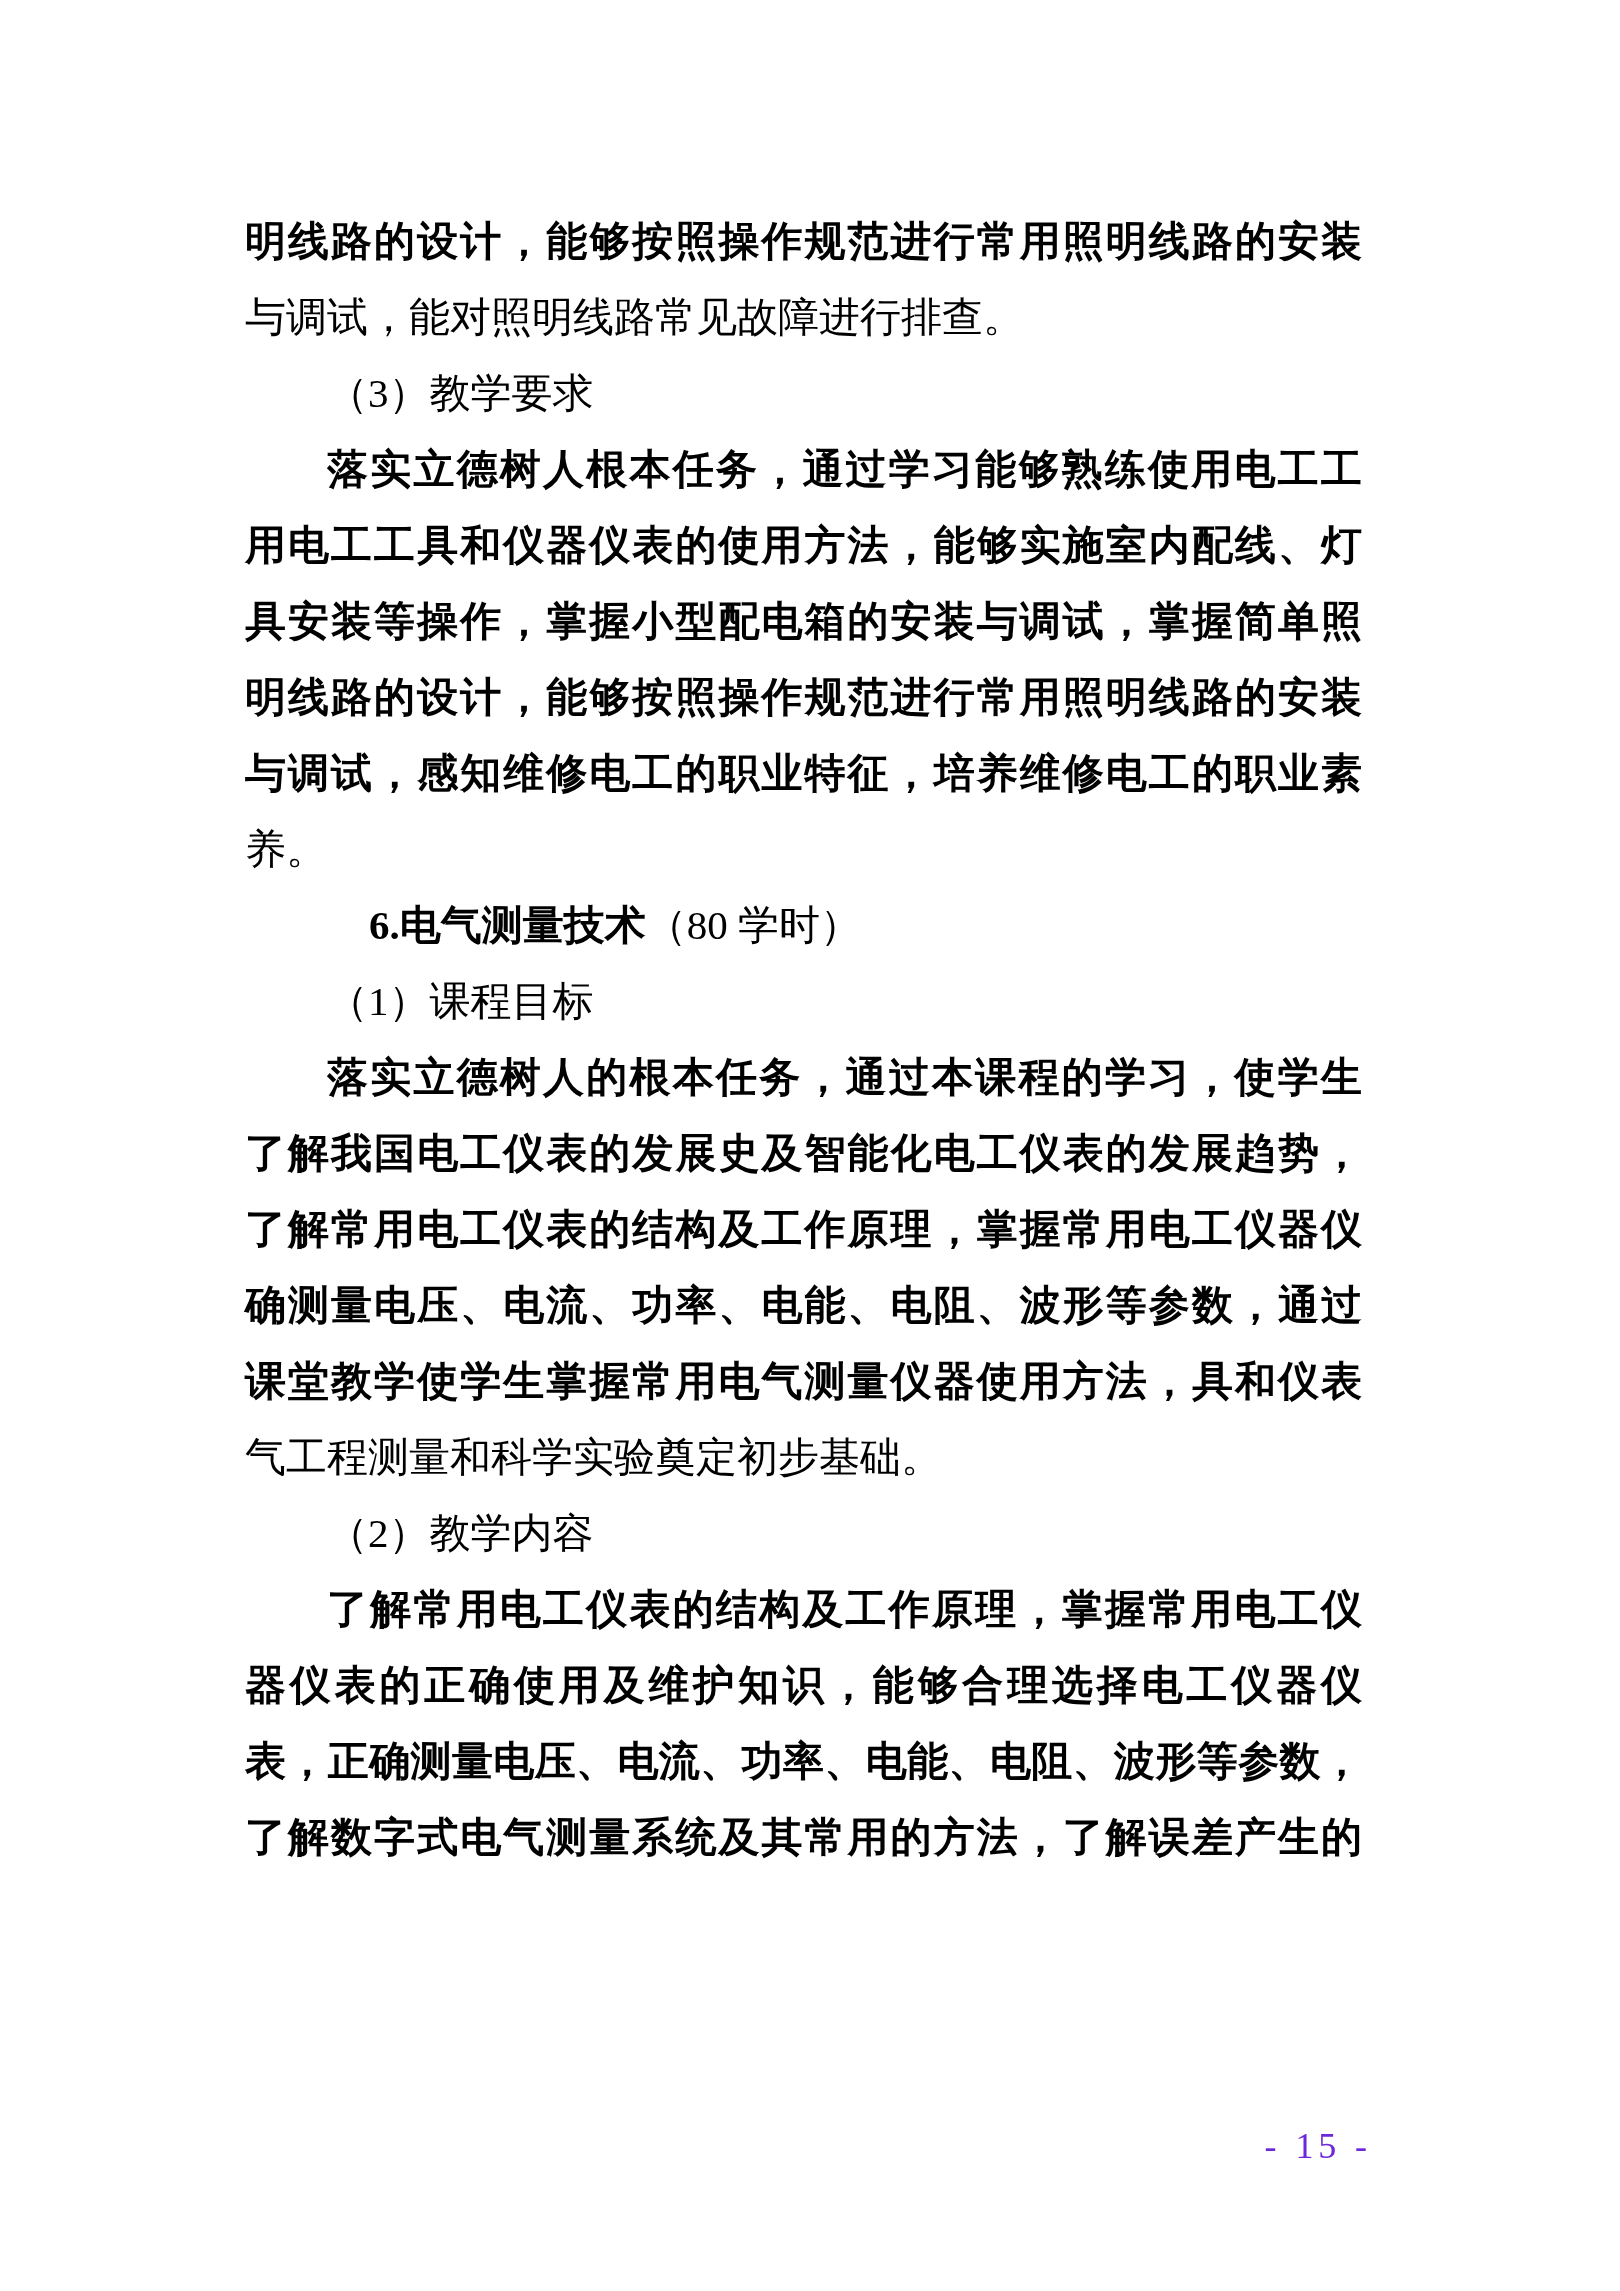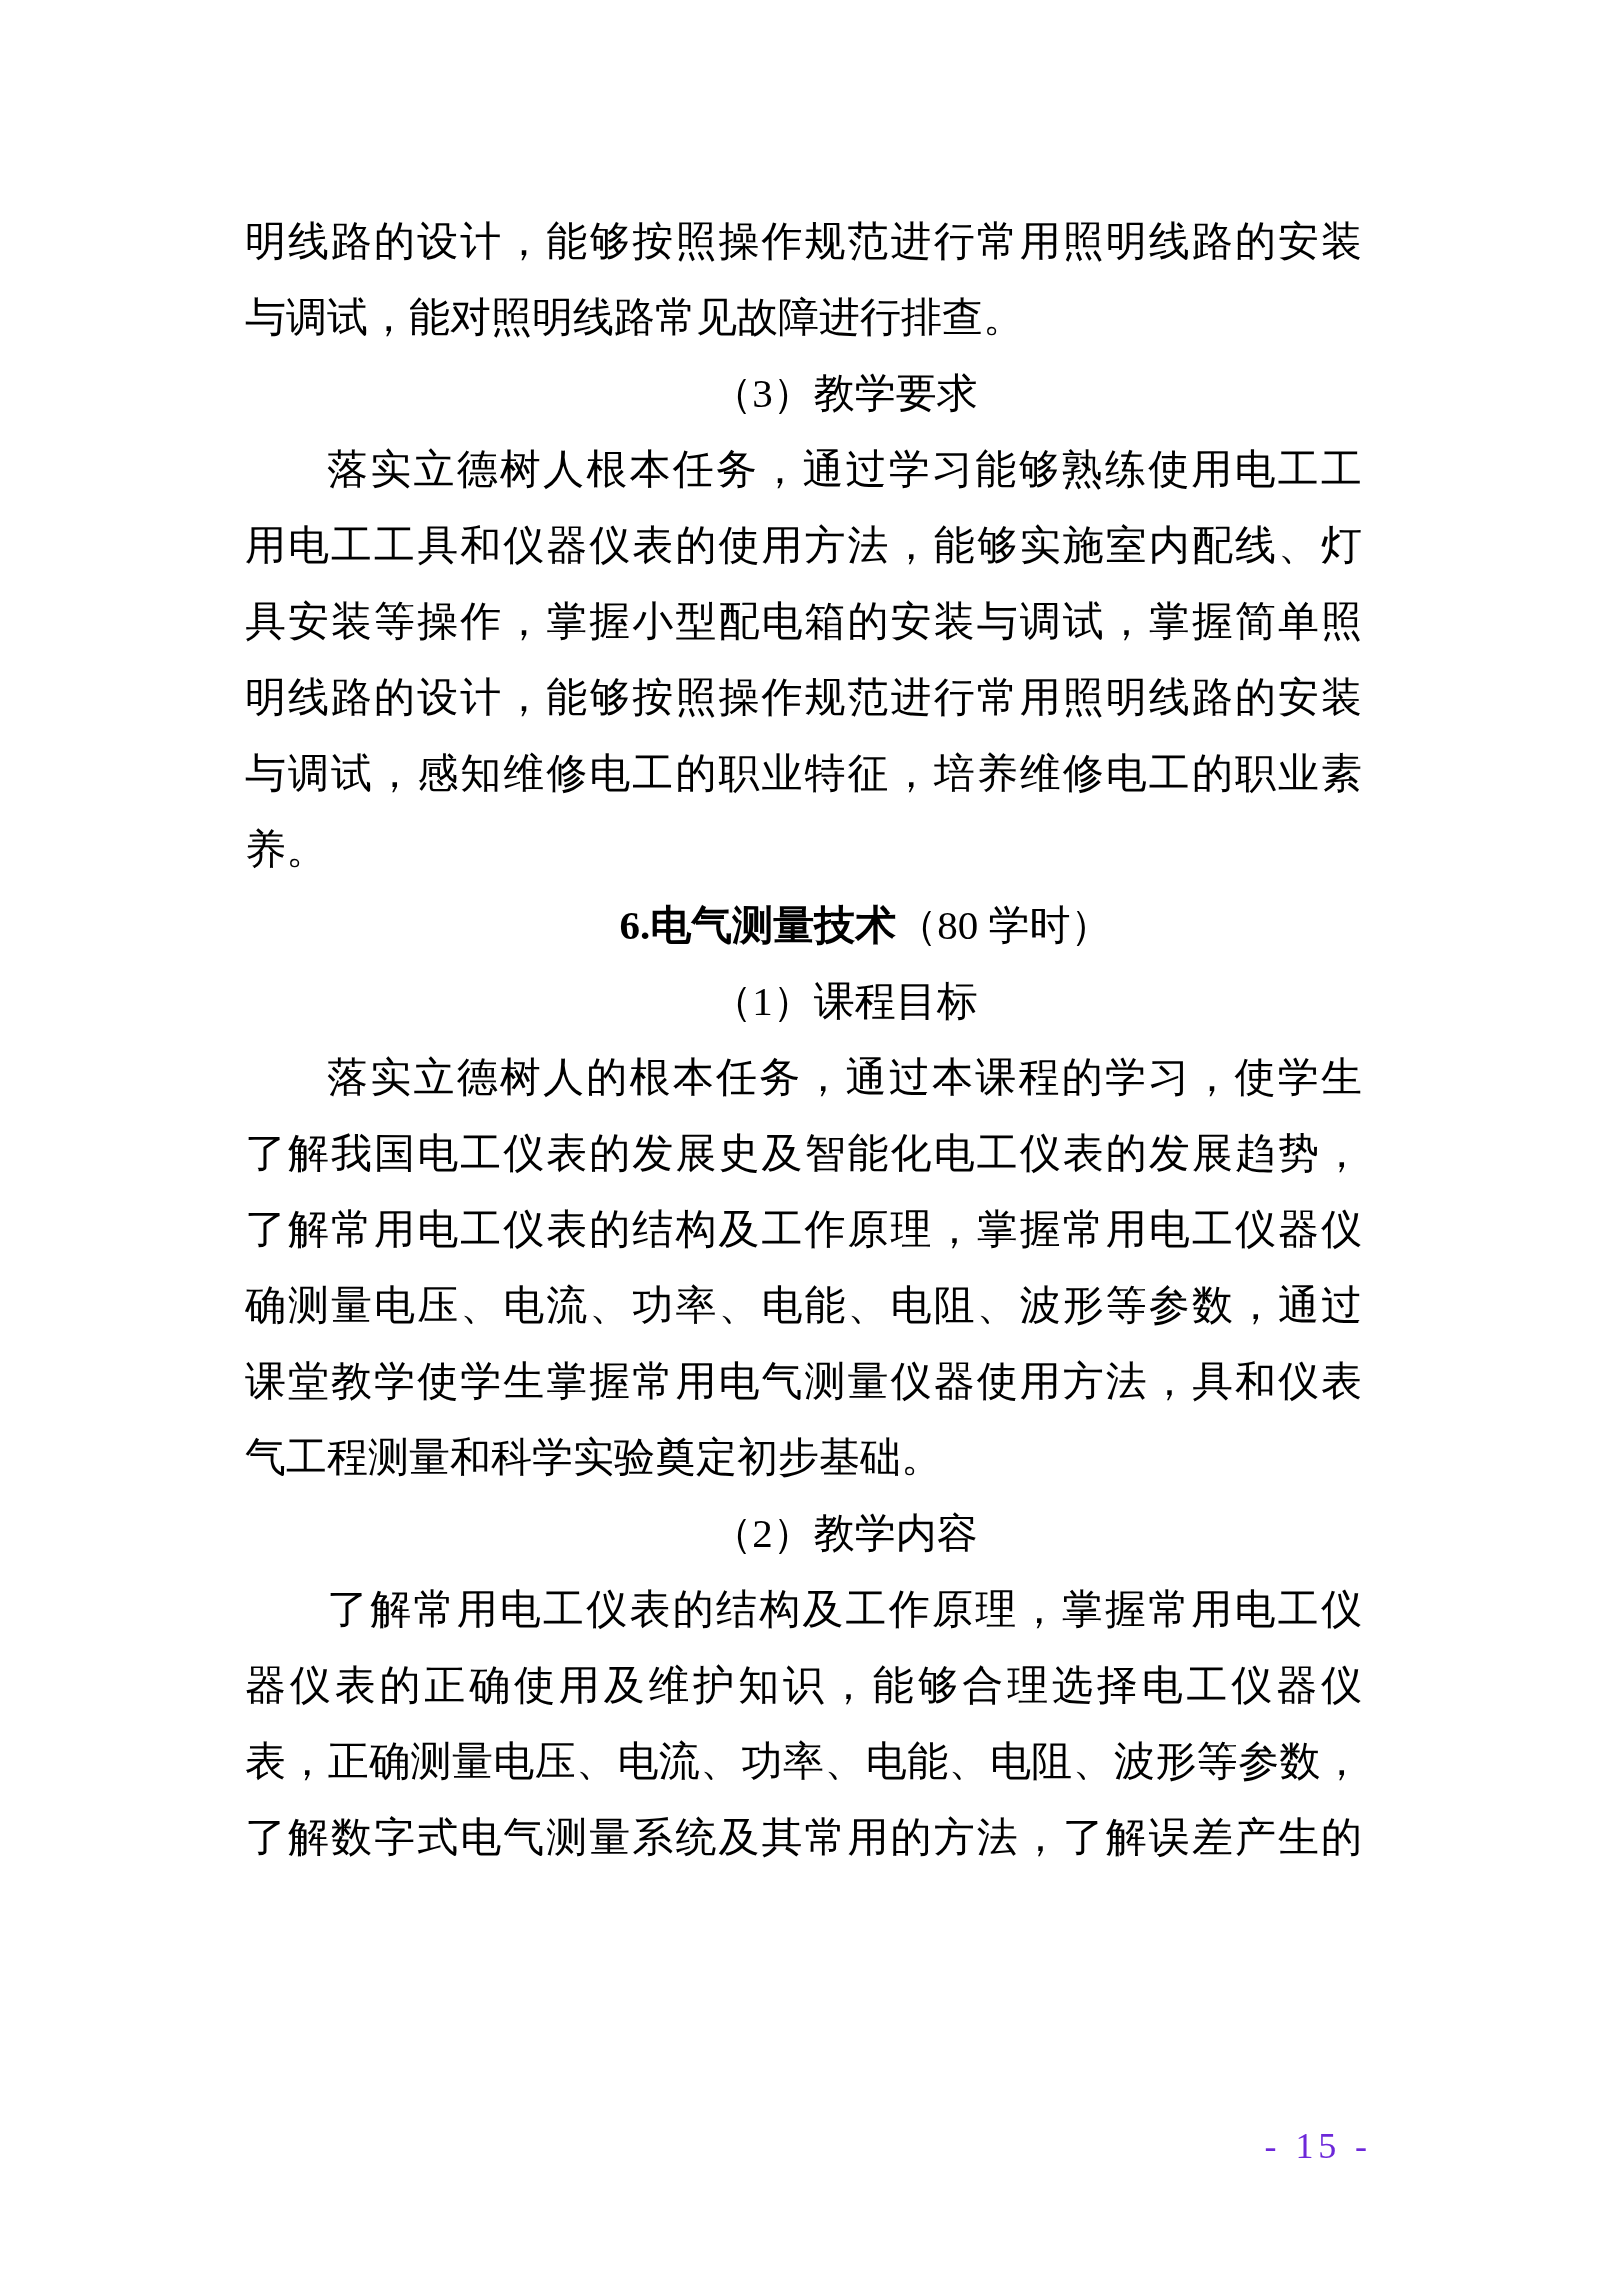--- a/index.html
+++ b/index.html
@@ -27,24 +27,24 @@
     line-height: 76px;
     color: #000000;
   }
   .line {
     height: 76px;
     text-align: left;
   }
   .line.justify {
     text-align: justify;
     text-align-last: justify;
+    font-weight: bold;
   }
   .line.indent {
     text-indent: 82px;
-    text-align: center;
   }
   .bold {
     font-weight: bold;
     margin-left: 42px;
   }
   .page-number {
     position: absolute;
     right: 248px;
     top: 2125px;
     font-size: 36px;

